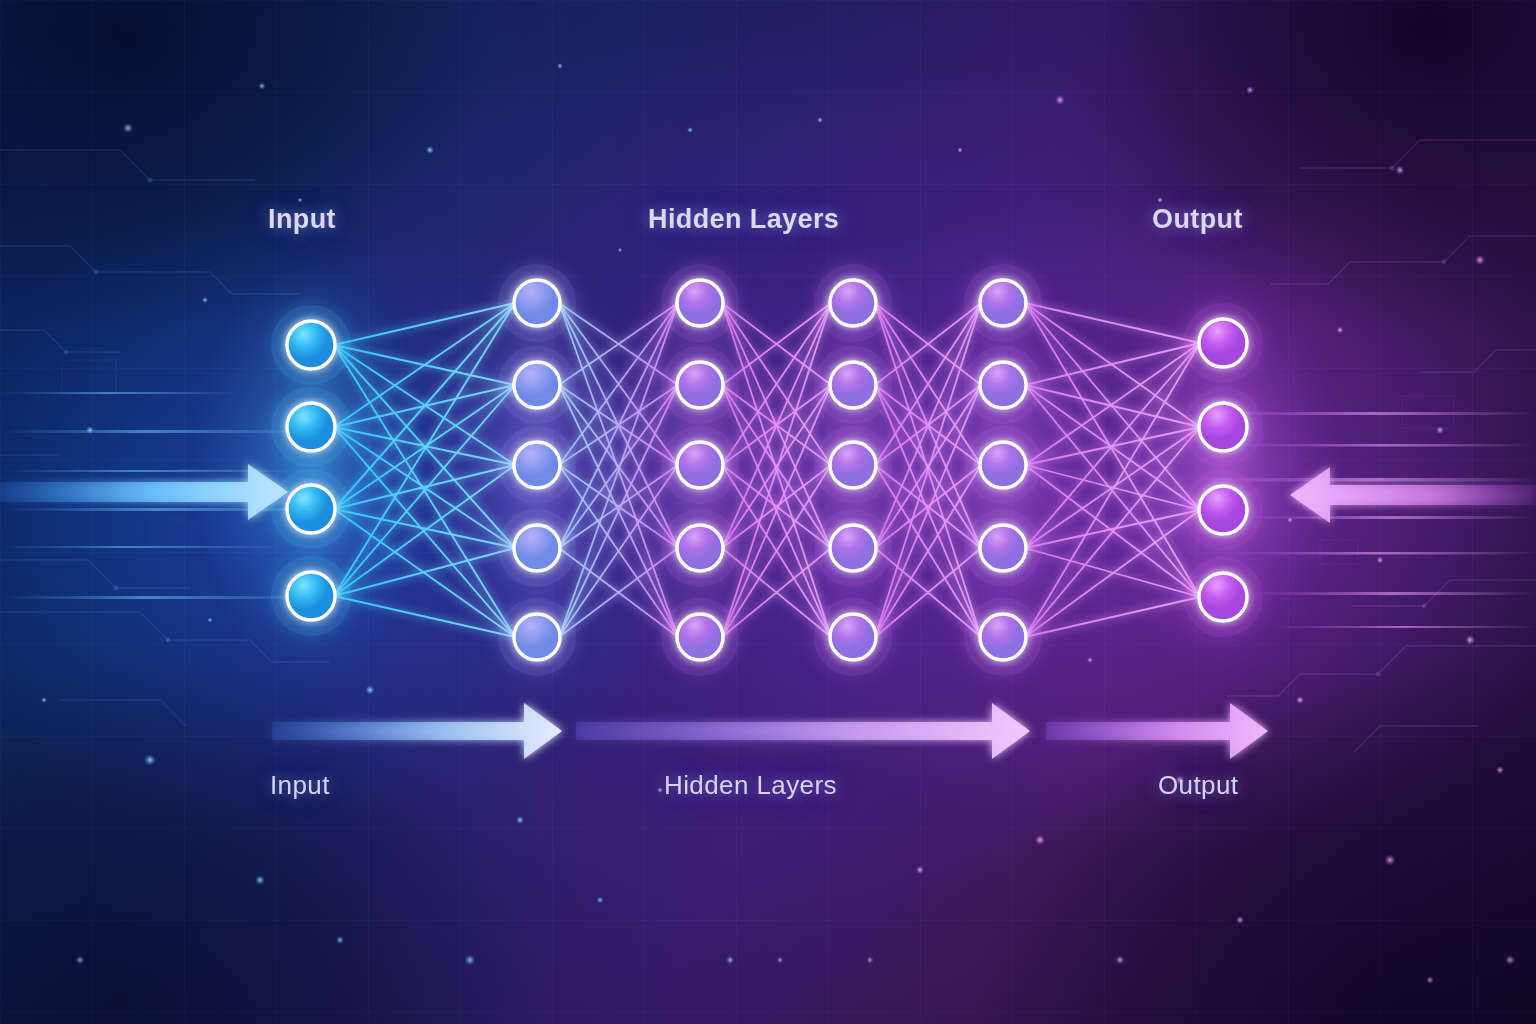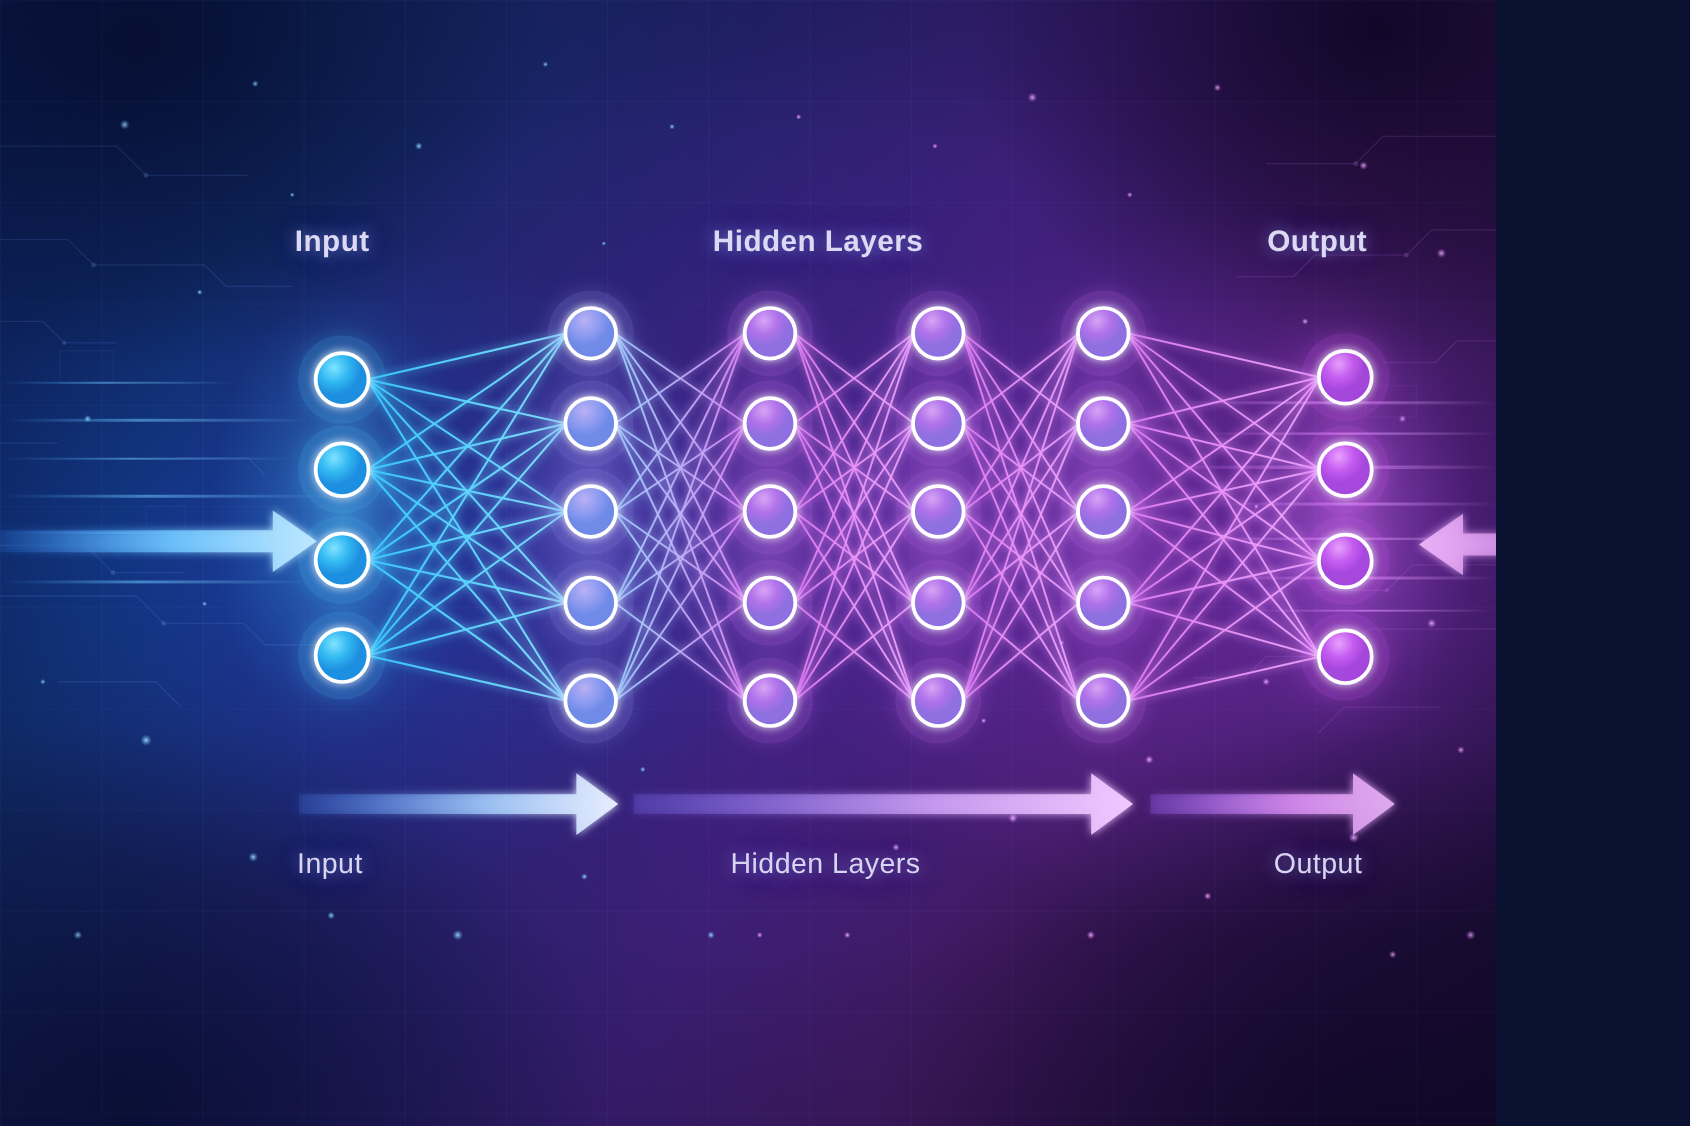--- a/index.html
+++ b/index.html
@@ -1,21 +1,21 @@
 <!DOCTYPE html>
 <html><head>
 <meta charset="utf-8">
 <style>
   * { margin:0; padding:0; box-sizing:border-box; }
   html,body { width:1536px; height:1024px; overflow:hidden; background:#0a1030; }
   body { font-family:"Liberation Sans", sans-serif; }
 
   #stage {
     position:relative;
-    width:1360px; height:1024px;
+    width:1536px; height:1024px;
     overflow:hidden;
     background:
       radial-gradient(ellipse 700px 480px at 1180px 520px, rgba(150,60,220,0.42), rgba(150,60,220,0) 70%),
       radial-gradient(ellipse 620px 430px at 300px 520px, rgba(20,90,220,0.40), rgba(20,90,220,0) 70%),
       radial-gradient(ellipse 900px 600px at 760px 470px, rgba(86,40,170,0.45), rgba(86,40,170,0) 72%),
       linear-gradient(115deg,#0c2260 0%, #102a66 18%, #23216b 38%, #3b1e73 56%, #42195f 72%, #2a1147 88%, #1b0c33 100%);
   }
 
   
   .grid {

